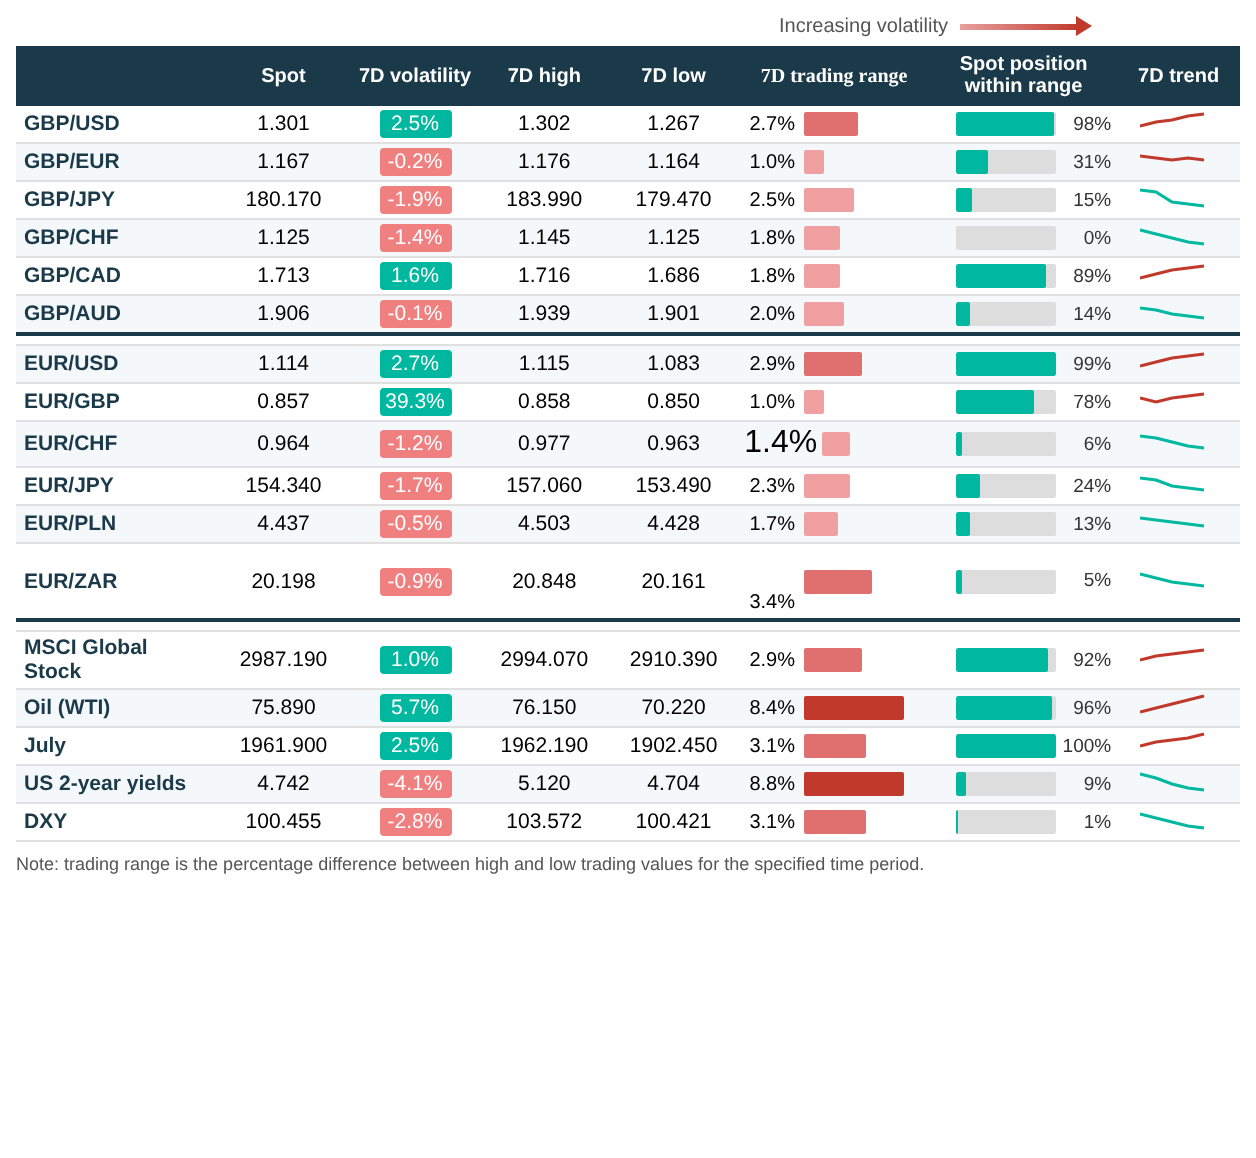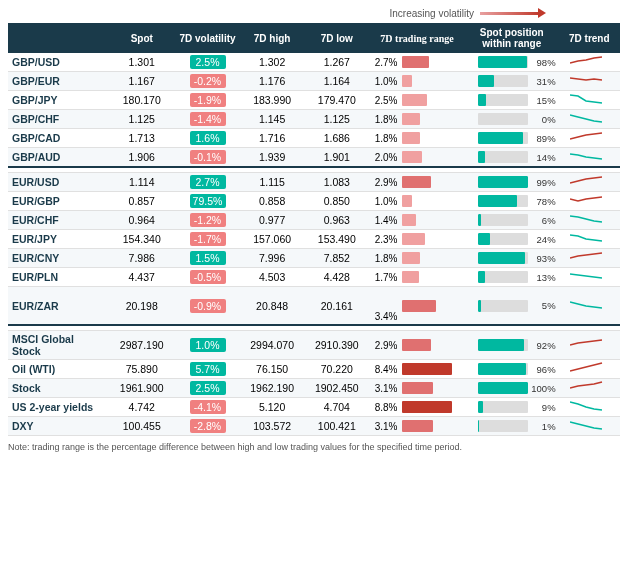--- a/index.html
+++ b/index.html
@@ -329,21 +329,21 @@
         </td>
         <td class="trend-cell">
           <svg class="trend-svg" width="38" height="14" viewBox="0 0 38 14">
     <path d="M0,8 L8,6 L16,4 L24,3 L32,2" fill="none" stroke="#c0392b" stroke-width="1.5"></path>
   </svg>
         </td>
       </tr>
       <tr>
         <td>EUR/GBP</td>
         <td>0.857</td>
-        <td class="perf-cell"><span class="positive">79.5%</span></td>
+        <td class="perf-cell"><span class="positive">39.3%</span></td>
         <td>0.858</td>
         <td>0.850</td>
         <td class="range-cell">
           <div class="range-bar-container">
     <span class="range-value" style="font-size:10px;">1.0%</span>
     <div class="range-bar" style="width:10px; background:#f0a0a0;"></div>
   </div>
         </td>
         <td>
           <div class="spot-pos-wrapper">
@@ -360,21 +360,21 @@
         </td>
       </tr>
       <tr>
         <td>EUR/CHF</td>
         <td>0.964</td>
         <td class="perf-cell"><span class="negative">-1.2%</span></td>
         <td>0.977</td>
         <td>0.963</td>
         <td class="range-cell">
           <div class="range-bar-container">
-    <span class="range-value" style="font-size:10px;">1.4%</span>
+    <span class="range-value" style="font-size:16px;">1.4%</span>
     <div class="range-bar" style="width:14px; background:#f0a0a0;"></div>
   </div>
         </td>
         <td>
           <div class="spot-pos-wrapper">
     <div style="width:50px;height:12px;background:#ddd;border-radius:1px;overflow:hidden;position:relative;">
       <div style="width:3px;height:100%;background:#00b8a0;border-radius:1px;"></div>
     </div>
     <span class="spot-pct">6%</span>
   </div>
@@ -405,46 +405,20 @@
     <span class="spot-pct">24%</span>
   </div>
         </td>
         <td class="trend-cell">
           <svg class="trend-svg" width="38" height="14" viewBox="0 0 38 14">
     <path d="M0,3 L8,4 L16,7 L24,8 L32,9" fill="none" stroke="#00b8a0" stroke-width="1.5"></path>
   </svg>
         </td>
       </tr>
       <tr>
-        <td>EUR/CNY</td>
-        <td>7.986</td>
-        <td class="perf-cell"><span class="positive">1.5%</span></td>
-        <td>7.996</td>
-        <td>7.852</td>
-        <td class="range-cell">
-          <div class="range-bar-container">
-    <span class="range-value" style="font-size:10px;">1.8%</span>
-    <div class="range-bar" style="width:18px; background:#f0a0a0;"></div>
-  </div>
-        </td>
-        <td>
-          <div class="spot-pos-wrapper">
-    <div style="width:50px;height:12px;background:#ddd;border-radius:1px;overflow:hidden;position:relative;">
-      <div style="width:47px;height:100%;background:#00b8a0;border-radius:1px;"></div>
-    </div>
-    <span class="spot-pct">93%</span>
-  </div>
-        </td>
-        <td class="trend-cell">
-          <svg class="trend-svg" width="38" height="14" viewBox="0 0 38 14">
-    <path d="M0,7 L8,5 L16,4 L24,3 L32,2" fill="none" stroke="#c0392b" stroke-width="1.5"></path>
-  </svg>
-        </td>
-      </tr>
-      <tr>
         <td>EUR/PLN</td>
         <td>4.437</td>
         <td class="perf-cell"><span class="negative">-0.5%</span></td>
         <td>4.503</td>
         <td>4.428</td>
         <td class="range-cell">
           <div class="range-bar-container">
     <span class="range-value" style="font-size:10px;">1.7%</span>
     <div class="range-bar" style="width:17px; background:#f0a0a0;"></div>
   </div>
@@ -545,21 +519,21 @@
     <span class="spot-pct">96%</span>
   </div>
         </td>
         <td class="trend-cell">
           <svg class="trend-svg" width="38" height="14" viewBox="0 0 38 14">
     <path d="M0,9 L8,7 L16,5 L24,3 L32,1" fill="none" stroke="#c0392b" stroke-width="1.5"></path>
   </svg>
         </td>
       </tr>
       <tr>
-        <td>Stock</td>
+        <td>July</td>
         <td>1961.900</td>
         <td class="perf-cell"><span class="positive">2.5%</span></td>
         <td>1962.190</td>
         <td>1902.450</td>
         <td class="range-cell">
           <div class="range-bar-container">
     <span class="range-value" style="font-size:10px;">3.1%</span>
     <div class="range-bar" style="width:31px; background:#e07070;"></div>
   </div>
         </td>

